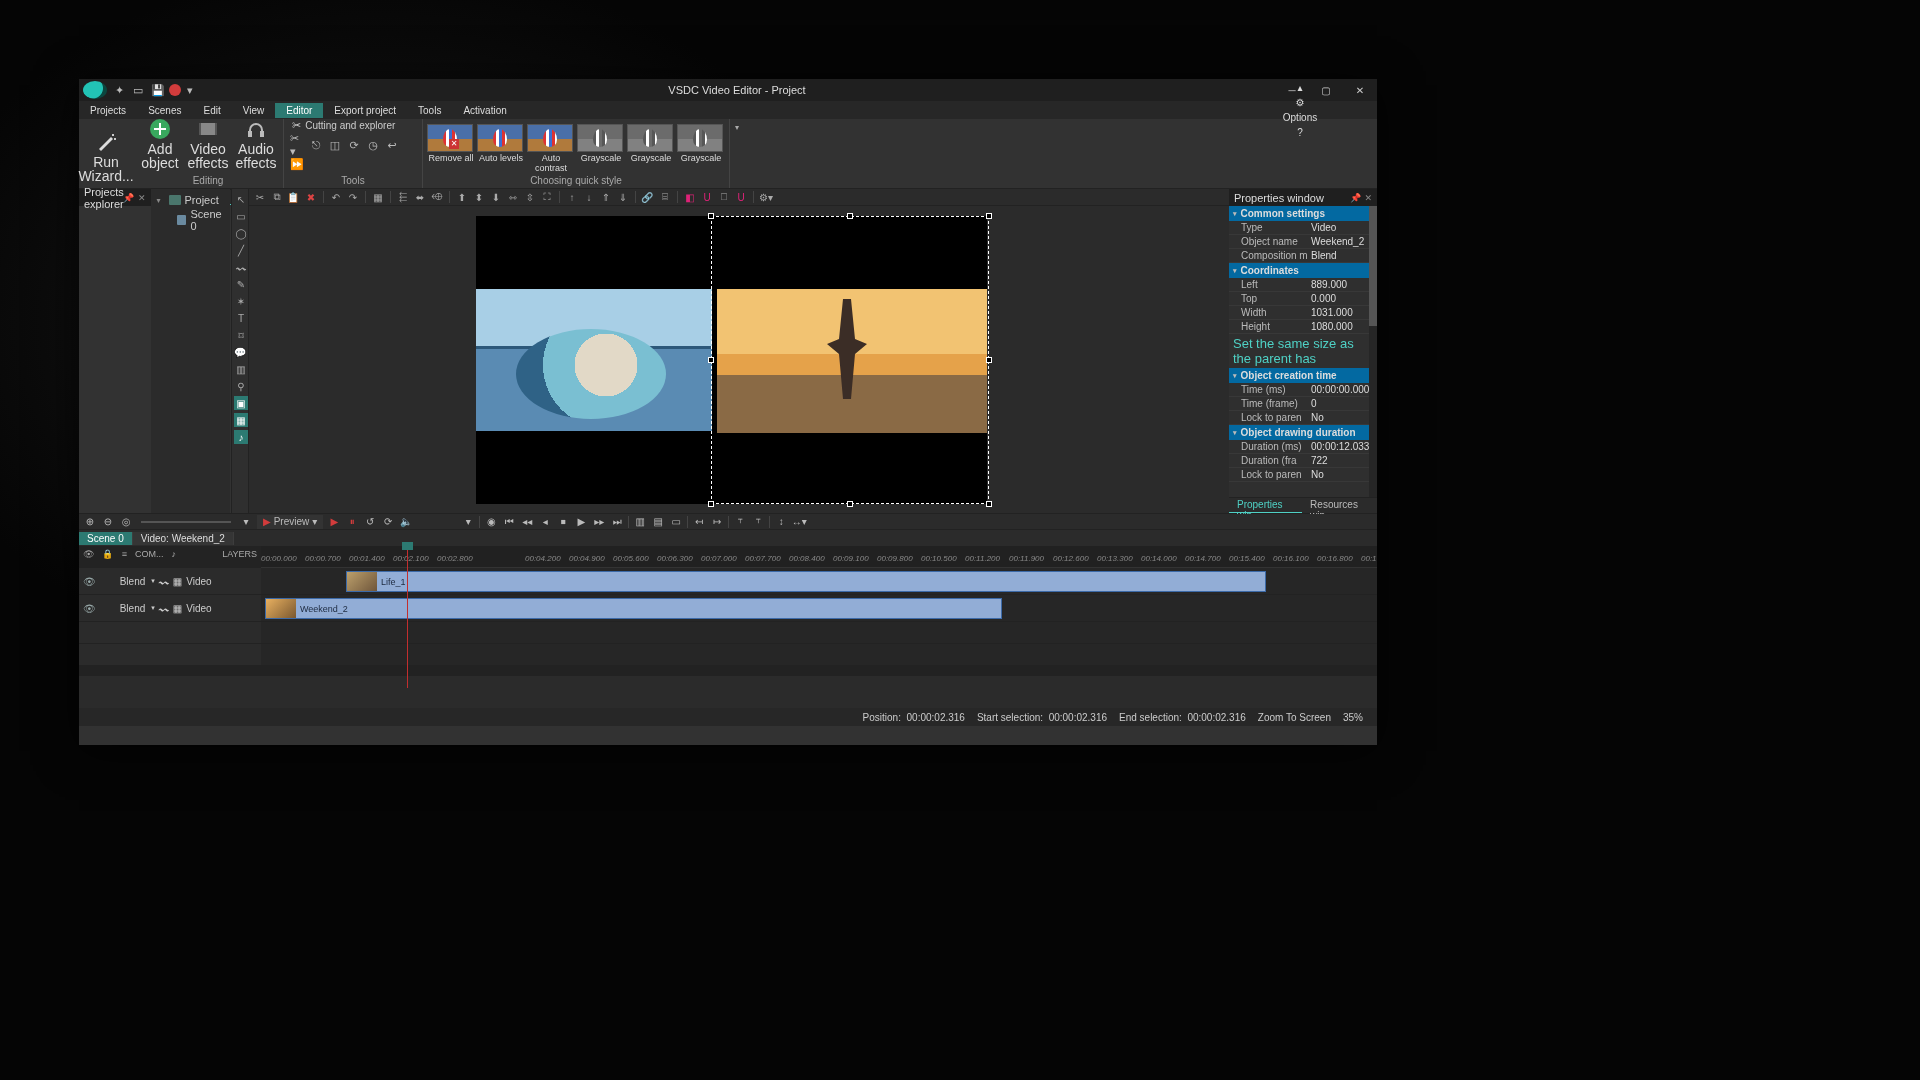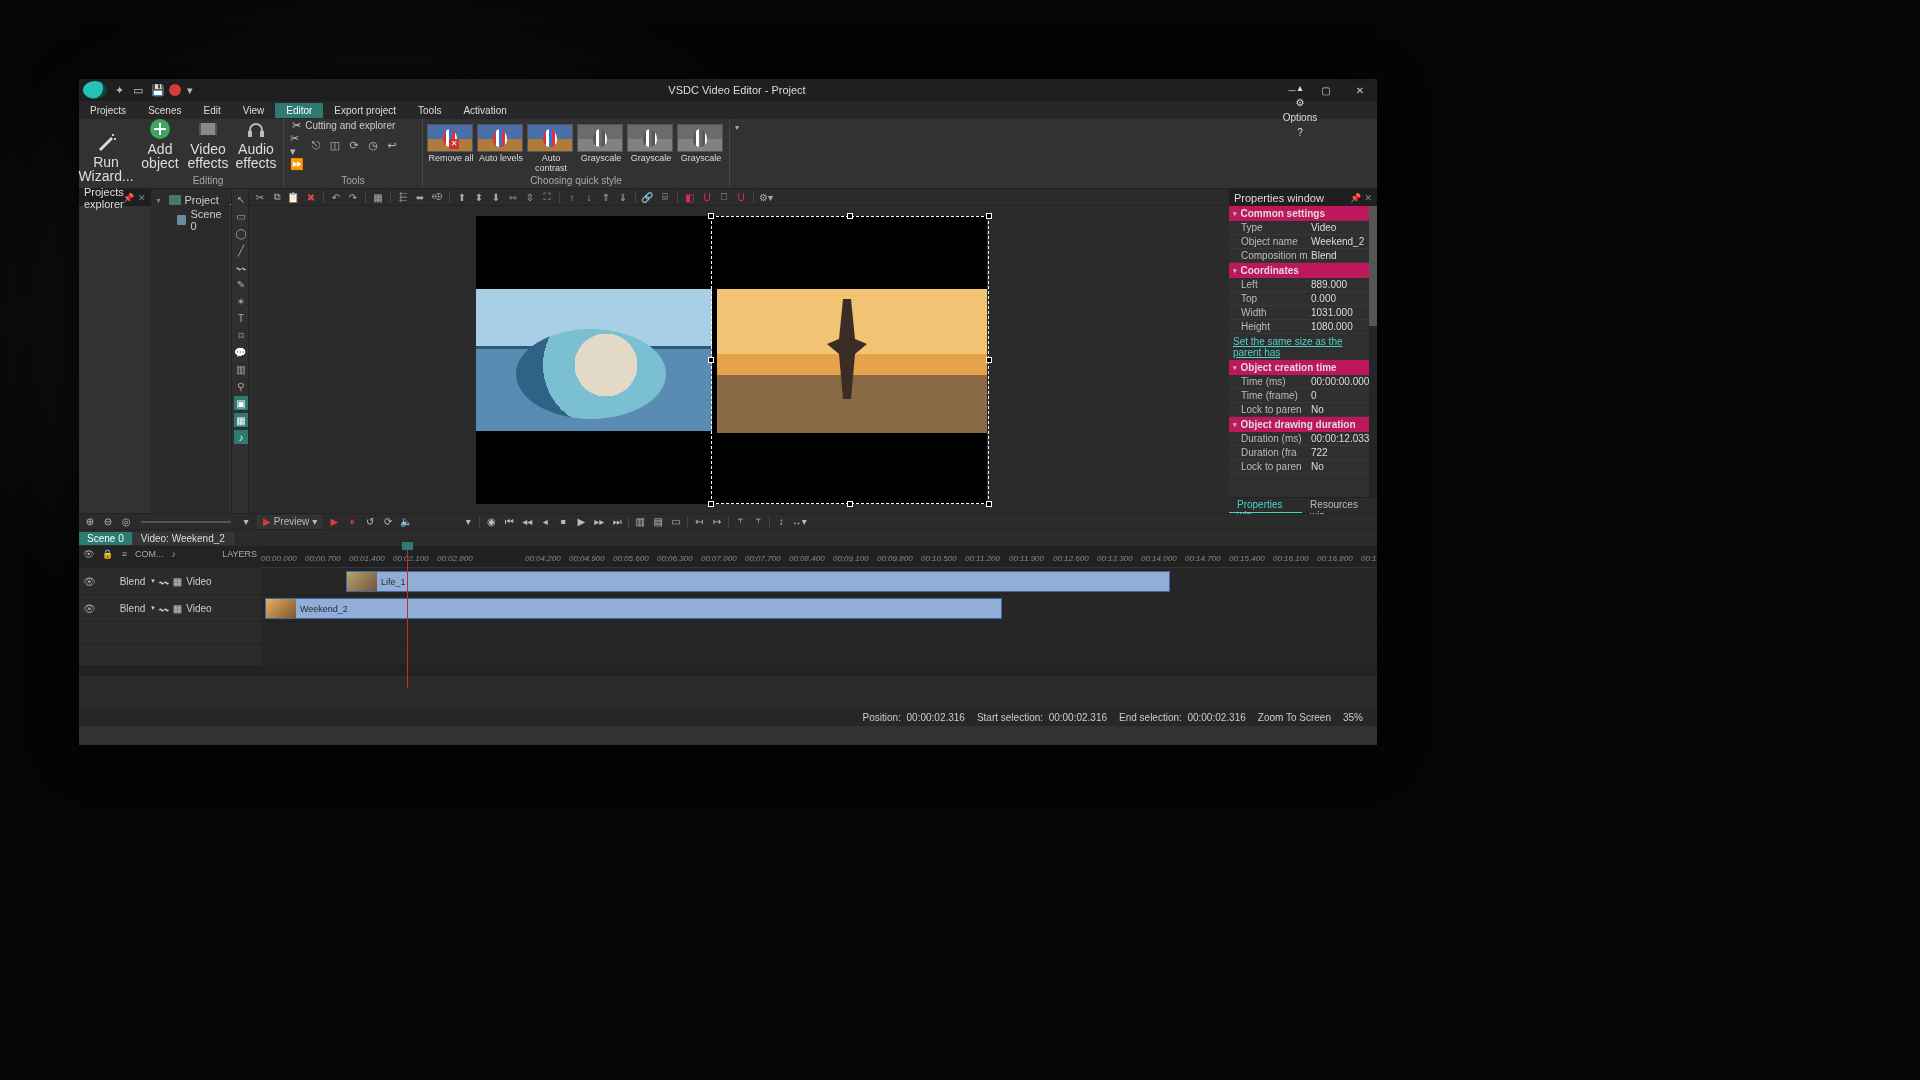--- a/index.html
+++ b/index.html
@@ -65,26 +65,26 @@
 .frame .hsw{bottom:-4px;left:-4px;}
 .frame .hse{bottom:-4px;right:-4px;}
 .thumbl{position:absolute;left:0;top:73px;width:236px;height:142px;background:linear-gradient(180deg,#a8cfe6 0 40%,#2c587a 40% 42%,#5a8bb3 42% 100%);}
 .thumbl::after{content:"";position:absolute;left:40px;top:40px;width:150px;height:90px;border-radius:50%;background:radial-gradient(circle at 60% 40%,#e2d9c7 0 30%,#7abfd2 30% 60%,#2f6286 60%);}
 .thumbr{position:absolute;left:241px;top:73px;width:270px;height:144px;background:linear-gradient(180deg,#f2c372 0 45%,#e5a24a 45% 60%,#8a6a45 60% 100%);}
 .thumbr::before{content:"";position:absolute;left:110px;top:10px;width:40px;height:100px;background:#3b2d26;clip-path:polygon(40% 0,60% 0,70% 40%,100% 45%,70% 55%,60% 100%,40% 100%,30% 55%,0 45%,30% 40%);}
 .right{width:148px;display:flex;flex-direction:column;}
 .pbody{flex:1;background:#2f2f2f;overflow:auto;font-size:10px;color:#ccc;position:relative;}
 .pbody .scrollbar{position:absolute;right:0;top:0;width:8px;height:100%;background:#262626;}
 .pbody .scrollbar .sthumb{position:absolute;right:0;top:0;width:8px;height:120px;background:#555;}
-.psec{background:#be185d;padding:2px 4px;color:#ddd;font-weight:600;display:flex;align-items:center;gap:4px;}
+.psec{background:#0369a1;padding:2px 4px;color:#ddd;font-weight:600;display:flex;align-items:center;gap:4px;}
 .psec .tri{font-size:7px;color:#bbb;}
 .prow{display:flex;padding:1px 4px 1px 12px;border-bottom:1px solid #383838;}
 .prow .k{width:70px;color:#bbb;white-space:nowrap;overflow:hidden;}
 .prow .v{flex:1;color:#ddd;}
-.plink{padding:2px 4px;color:#4fd1c5;font-size:10px;text-decoration:underline;}
+.plink{padding:2px 4px;color:#4fd1c5;font-size:13px;}
 .lower{height:195px;display:flex;flex-direction:column;background:#2b2b2b;border-top:1px solid #222;}
 .playbar{height:16px;background:#2b2b2b;display:flex;align-items:center;gap:4px;padding:0 4px;color:#bbb;font-size:10px;border-bottom:1px solid #222;}
 .playbar .pill{display:flex;align-items:center;gap:3px;background:#333;padding:0 6px;height:14px;}
 .playbar .ci{width:14px;height:14px;display:flex;align-items:center;justify-content:center;}
 .scenebar{height:16px;background:#2b2b2b;display:flex;align-items:center;font-size:10px;}
 .scenebar .chip{padding:1px 8px;border-right:1px solid #3d3d3d;}
 .scenebar .chip.scene{background:#2c7a72;color:#fff;}
 .scenebar .chip.vid{background:#353535;color:#ddd;}
 .ruler{height:22px;background:#212121;display:flex;}
 .ruler .hdrcol{width:182px;background:#232323;}
@@ -548,21 +548,21 @@
         <div class="meta">
           <span class="eye">👁</span>
           <span style="width:16px"></span>
           <span>Blend</span>
           <span class="drop">▾</span>
           <span>〰</span>
           <span>▦</span>
           <span>Video</span>
         </div>
         <div class="track">
-          <div class="clip" style="left:85px;width:824px">
+          <div class="clip" style="left:85px;width:920px">
             <div class="cthumb"></div>
             <span class="cn">Life_1</span>
           </div>
         </div>
       </div>
       <div class="tlrow">
         <div class="meta">
           <span class="eye">👁</span>
           <span style="width:16px"></span>
           <span>Blend</span>

